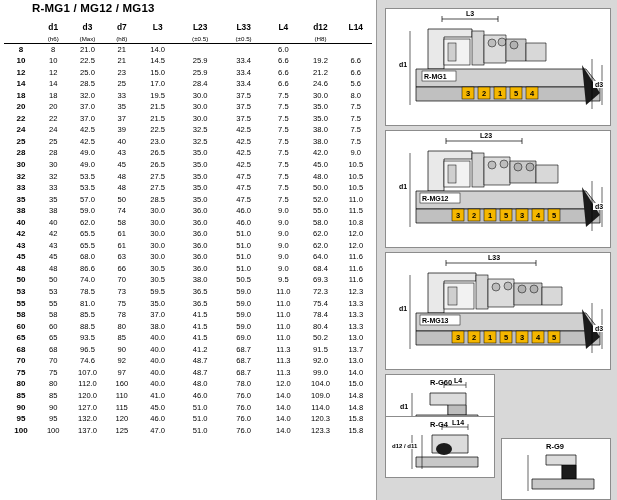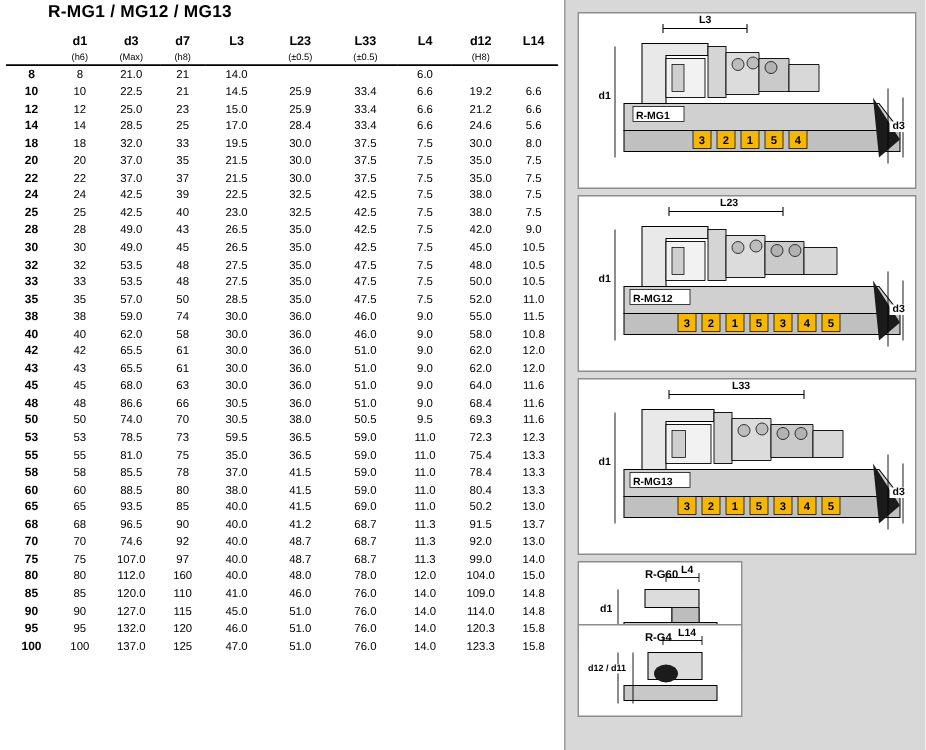--- a/index.html
+++ b/index.html
@@ -678,15 +678,24 @@
         <path d="M56,7 L56,13 M82,7 L82,13" stroke="#000" stroke-width="0.6"></path>
         <path d="M46,18 L82,18 L82,36 L46,36 Z" fill="#dcdcdc" stroke="#000" stroke-width="0.7"></path>
         <ellipse cx="58" cy="32" rx="8" ry="6" fill="#1b1b1b"></ellipse>
         <path d="M30,40 L92,40 L92,50 L30,50 Z" fill="#c8c8c8" stroke="#000" stroke-width="0.7"></path>
         <path d="M26,18 L26,52 M36,18 L36,52" stroke="#000" stroke-width="0.6"></path>
       </svg>
       <span class="dlabel" style="left:64px;top:2px">L14</span>
       <span class="dlabel" style="left:4px;top:26px;font-size:6px">d12 / d11</span>
     </div>
 
+    <div class="diagram small s4">
+      <span class="slabel">R-G9</span>
+      <svg width="106" height="58" viewBox="0 0 106 58">
+        <path d="M44,16 L74,16 L74,40 L60,40 L60,26 L44,26 Z" fill="#dcdcdc" stroke="#000" stroke-width="0.7"></path>
+        <path d="M60,26 L74,26 L74,40 L60,40 Z" fill="#1b1b1b" stroke="#000" stroke-width="0.6"></path>
+        <path d="M30,40 L92,40 L92,50 L30,50 Z" fill="#c8c8c8" stroke="#000" stroke-width="0.7"></path>
+        <path d="M26,16 L26,52" stroke="#000" stroke-width="0.6"></path>
+      </svg>
+    </div>
 
   </div>
 </div>
 
 </body></html>

